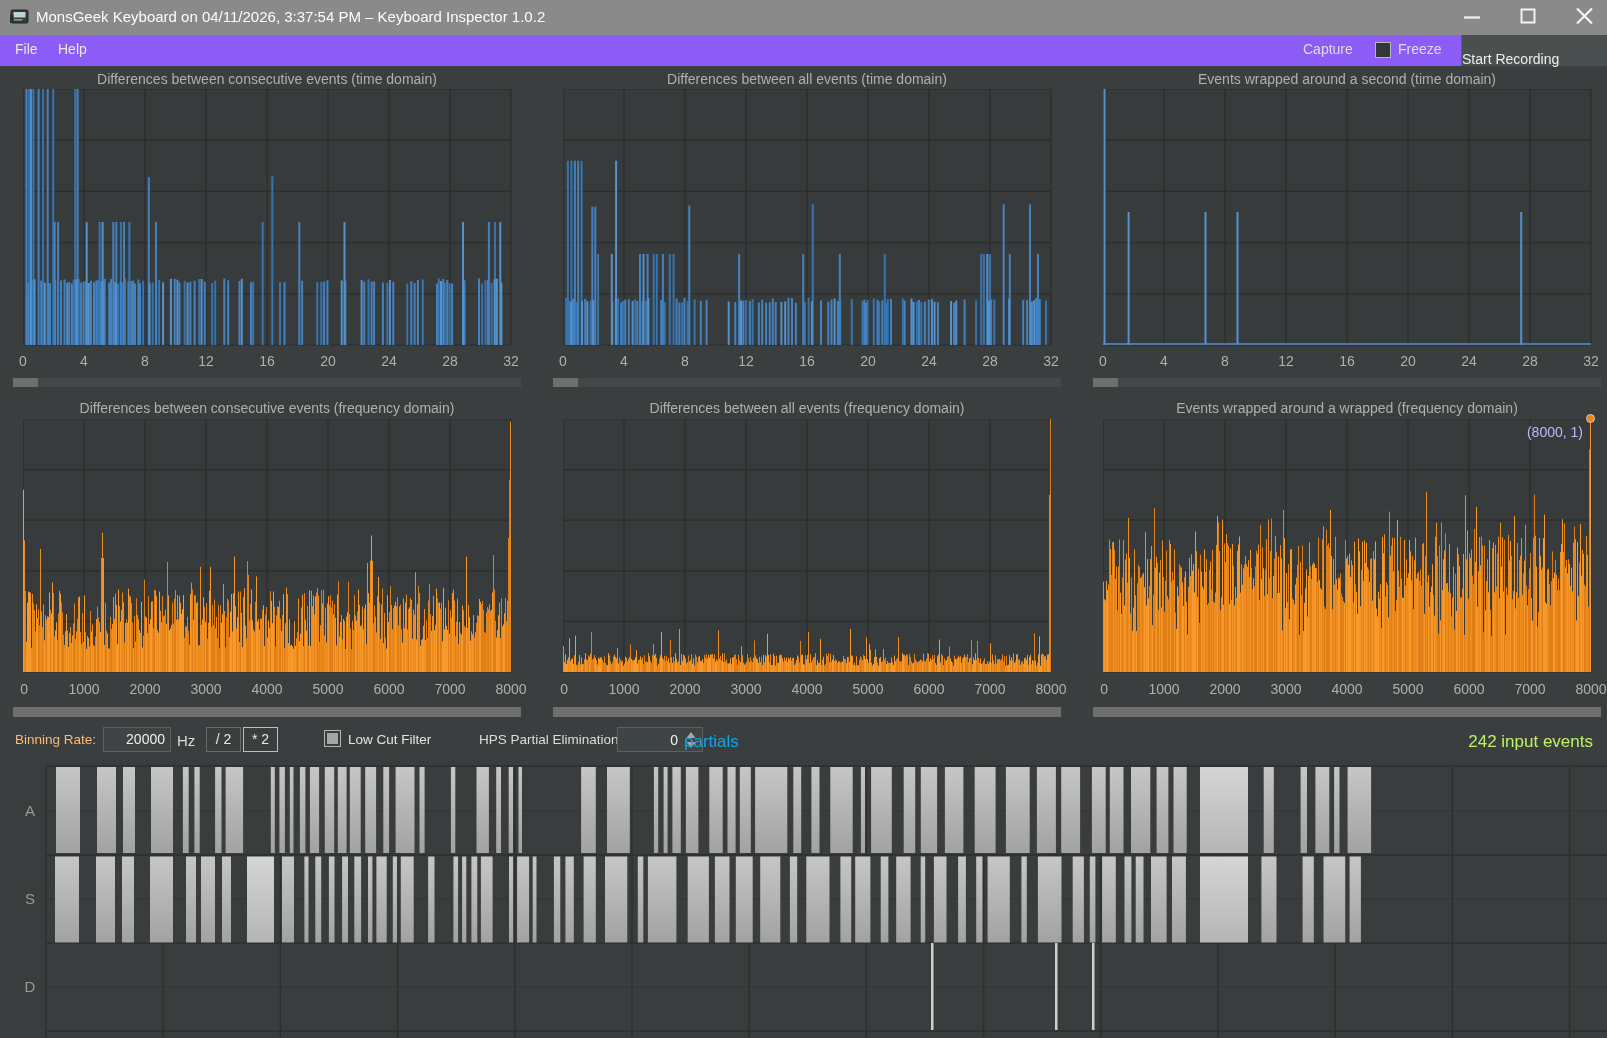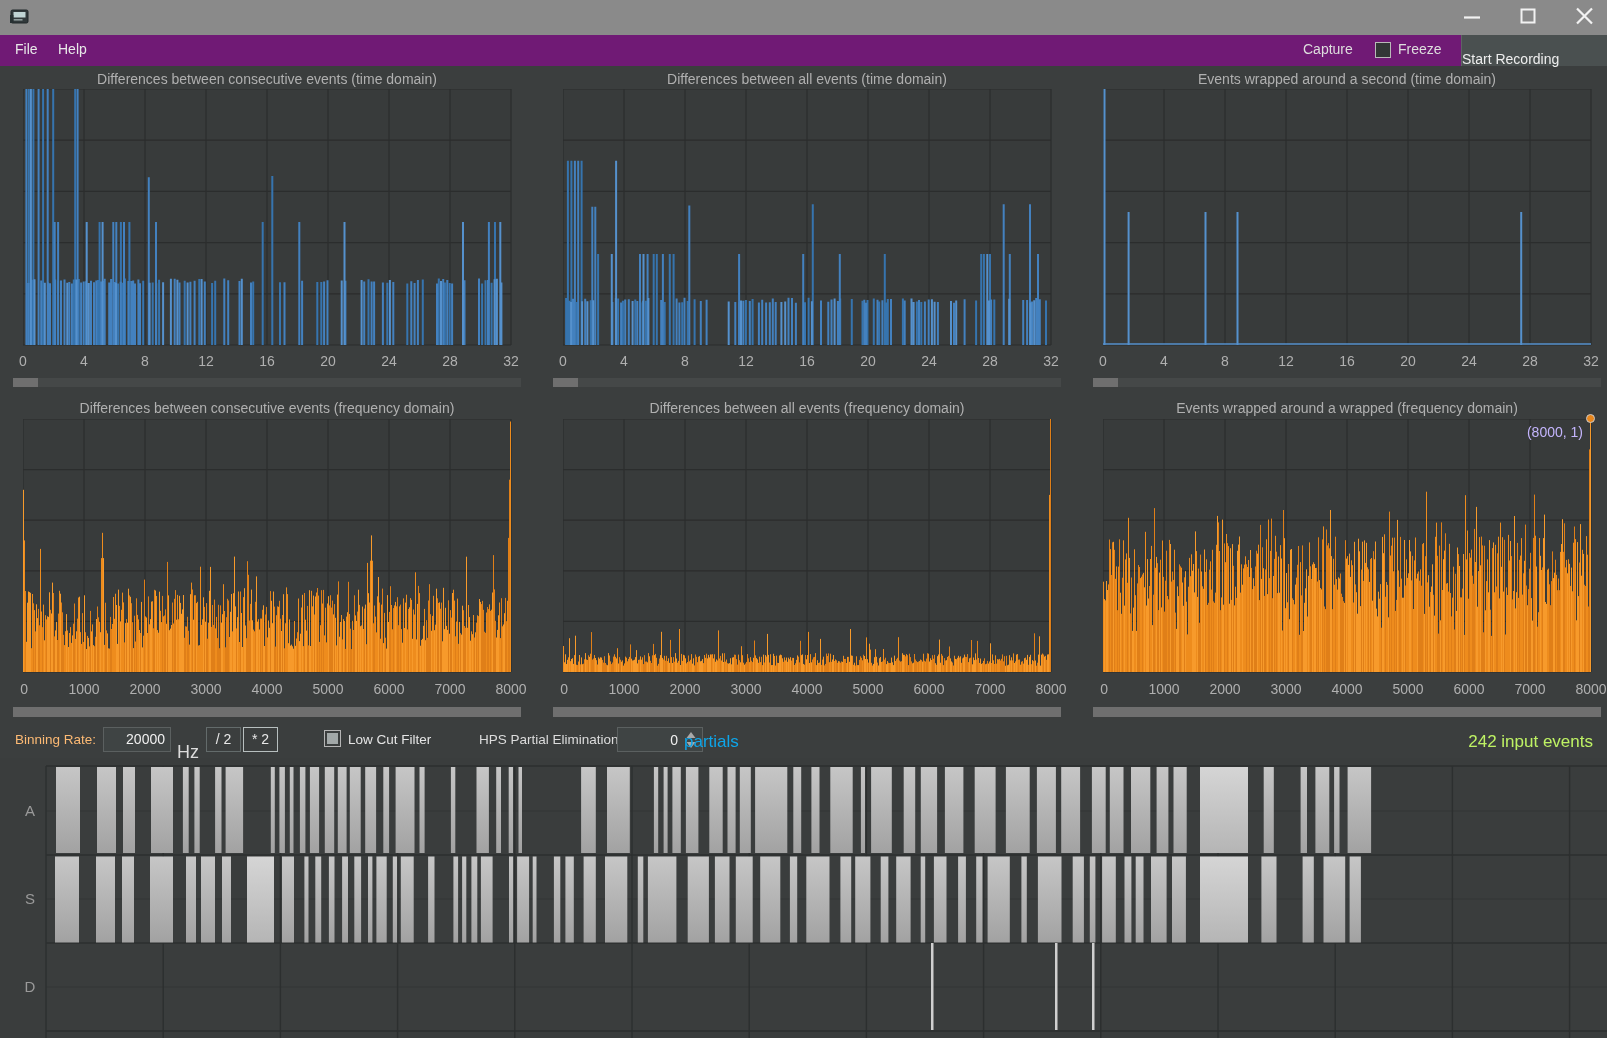--- a/index.html
+++ b/index.html
@@ -6,27 +6,28 @@
 .lbl{position:absolute;color:#b0b0b0;font-size:14px;white-space:nowrap}
 .ttl{position:absolute;color:#b0b0b0;font-size:14px;white-space:nowrap;transform:translateX(-50%)}
 </style></head><body>
 <div class="abs" style="left:0;top:0;width:1607px;height:35px;background:#8a8a8a">
 <svg class="abs" style="left:9px;top:6px" width="22" height="22" viewBox="0 0 22 22">
 <rect x="2" y="4" width="17" height="13" rx="1.5" fill="#31393b" stroke="#20282a"></rect>
 <rect x="4.5" y="6" width="12" height="5.5" fill="#bfd4d4"></rect>
 <rect x="4.5" y="13" width="9" height="1.6" fill="#8d9b9b"></rect>
       <rect x="1" y="9" width="3.4" height="8" fill="#273032"></rect>
 </svg>
+<div class="abs" style="left:36px;top:8px;color:#fdfdfd;font-size:15px">MonsGeek Keyboard on 04/11/2026, 3:37:54 PM – Keyboard Inspector 1.0.2</div>
 <svg class="abs" style="left:1455px;top:0" width="152" height="35">
 <path d="M9 17.5H25" stroke="#f2f2f2" stroke-width="2.2"></path>
 <rect x="66.5" y="9.5" width="13" height="13" fill="none" stroke="#f2f2f2" stroke-width="2"></rect>
 <path d="M122 8.5 L137 23.5 M137 8.5 L122 23.5" stroke="#f2f2f2" stroke-width="2.2"></path>
 </svg>
   </div>
-<div class="abs" style="left:0;top:35px;width:1607px;height:31px;background:#701a75">
+<div class="abs" style="left:0;top:35px;width:1607px;height:31px;background:#8b5cf6">
 <div class="abs" style="left:15px;top:6px;color:#e8e8e8;font-size:14px">File</div>
 <div class="abs" style="left:58px;top:6px;color:#e8e8e8;font-size:14px">Help</div>
 <div class="abs" style="left:1303px;top:6px;color:#dedede;font-size:14px">Capture</div>
 <div class="abs" style="left:1375px;top:7px;width:16px;height:16px;border:1px solid #b9b9b9;background:#333737"></div>
 <div class="abs" style="left:1398px;top:6px;color:#dedede;font-size:14px">Freeze</div>
 <div class="abs" style="left:1461px;top:0;width:146px;height:31px;background:#4a5050;border-left:1px solid #5e6464">
 <div style="margin-top:16px;color:#eeeeee;font-size:14px">Start Recording</div>
     </div>
 </div>
 <div class="ttl" style="left:267px;top:71px">Differences between consecutive events (time domain)</div>
@@ -140,21 +141,21 @@
 <div class="lbl" style="left:1286px;top:681px;transform:translateX(-50%)">3000</div>
 <div class="lbl" style="left:1347px;top:681px;transform:translateX(-50%)">4000</div>
 <div class="lbl" style="left:1408px;top:681px;transform:translateX(-50%)">5000</div>
 <div class="lbl" style="left:1469px;top:681px;transform:translateX(-50%)">6000</div>
 <div class="lbl" style="left:1530px;top:681px;transform:translateX(-50%)">7000</div>
 <div class="lbl" style="left:1591px;top:681px;transform:translateX(-50%)">8000</div>
 <div class="abs" style="left:1093px;top:707px;width:508px;height:10px;background:#6f6f6f"></div>
 <div class="abs" style="left:0;top:722px;width:1607px;height:36px">
 <div class="abs" style="left:15px;top:10px;color:#fdba74;font-size:13.5px">Binning Rate:</div>
 <div class="abs" style="left:103px;top:5px;width:68px;height:25px;background:#3f4444;border:1px solid #5b6060;color:#f0f0f0;font-size:14px;text-align:right;line-height:23px;padding-right:5px">20000</div>
-<div class="abs" style="left:177px;top:20px;color:#dcdcdc;font-size:18px">Hz</div>
+<div class="abs" style="left:177px;top:10px;color:#dcdcdc;font-size:15px">Hz</div>
 <div class="abs" style="left:206px;top:5px;width:35px;height:25px;border:1px solid #636b6b;color:#e8e8e8;font-size:14px;text-align:center;line-height:23px">/ 2</div>
 <div class="abs" style="left:243px;top:5px;width:35px;height:25px;border:1px solid #b7bfbf;color:#e8e8e8;font-size:14px;text-align:center;line-height:23px">* 2</div>
 <div class="abs" style="left:324px;top:8px;width:17px;height:17px;border:1px solid #b5b5b5;background:#3b3e3e">
       <div class="abs" style="left:2px;top:2px;width:11px;height:11px;background:#a2a8a8"></div>
     </div>
 <div class="abs" style="left:348px;top:10px;color:#e5e5e5;font-size:13.5px">Low Cut Filter</div>
 <div class="abs" style="left:479px;top:10px;color:#dcdcdc;font-size:13.5px">HPS Partial Elimination:</div>
 <div class="abs" style="left:617px;top:5px;width:86px;height:25px;background:#3f4444;border:1px solid #5b6060">
 <div class="abs" style="right:24px;top:1px;color:#f0f0f0;font-size:14px;line-height:22px">0</div>
 <svg class="abs" style="right:5px;top:3px" width="12" height="18">

